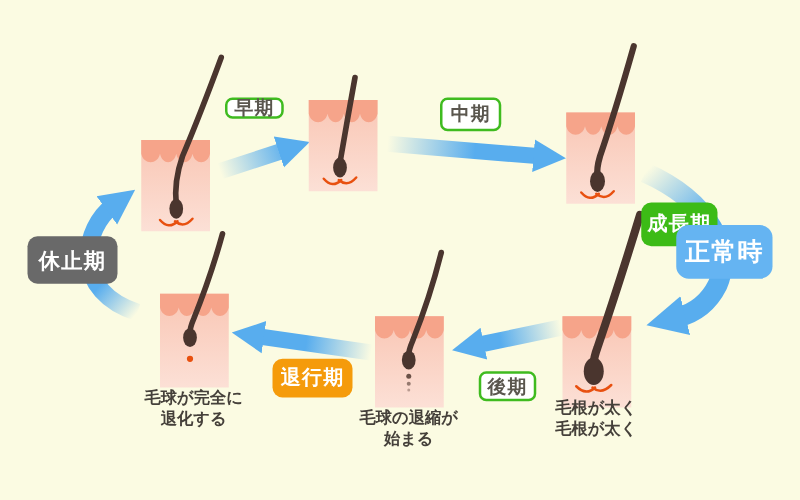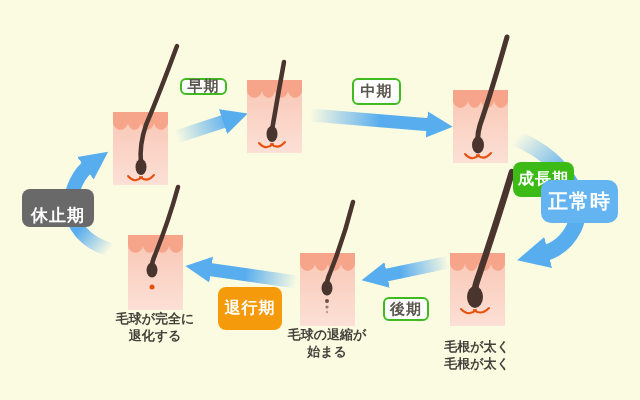--- a/index.html
+++ b/index.html
@@ -23,21 +23,21 @@
   .badge.outline{
     background:#ffffff;
     border:2.5px solid #3FBB1F;
     border-radius:6px;
     color:#5A564E;
     font-size:15px;
   }
   .badge.fill-green{background:#3CBB16;border-radius:8px;color:#fff;font-size:16px;}
   .badge.fill-blue{background:#65B4F2;border-radius:10px;color:#fff;font-size:20px;}
   .badge.fill-orange{background:#F59B0B;border-radius:8px;color:#fff;font-size:16px;}
-  .badge.fill-gray{background:#696969;border-radius:8px;color:#fff;font-size:17px;align-items:flex-end;}
+  .badge.fill-gray{background:#696969;border-radius:8px;color:#fff;font-size:17px;}
   .caption{
     position:absolute;
     width:110px;
     text-align:center;
     font-size:13px;
     line-height:17px;
     font-weight:600;
     color:#45403A;
   }
   .caption span{display:block;}
@@ -165,36 +165,36 @@
   </div>
 
   <div class="badge fill-blue" style="left:541px;top:180px;width:77px;height:43px;">
     <span>正常時</span>
   </div>
 
   <div class="badge outline" style="left:383px;top:297px;width:46px;height:24px;">
     <span>後期</span>
   </div>
 
-  <div class="badge fill-orange" style="left:218px;top:287px;width:64px;height:43px;">
+  <div class="badge fill-orange" style="left:218px;top:287px;width:64px;height:31px;">
     <span>退行期</span>
   </div>
 
   <div class="badge fill-gray" style="left:22px;top:189px;width:72px;height:38px;">
     <span>休止期</span>
   </div>
 
   <div class="caption" style="left:272px;top:326px;">
     <span>毛球の退縮が</span>
     <span>始まる</span>
   </div>
 
   <div class="caption" style="left:100px;top:310px;">
     <span>毛球が完全に</span>
     <span>退化する</span>
   </div>
 
-  <div class="caption" style="left:422px;top:338px;">
+  <div class="caption" style="left:422px;top:318px;">
     <span>毛根が太く</span>
     <span>毛根が太く</span>
   </div>
 
 </div>
 
 </body></html>

